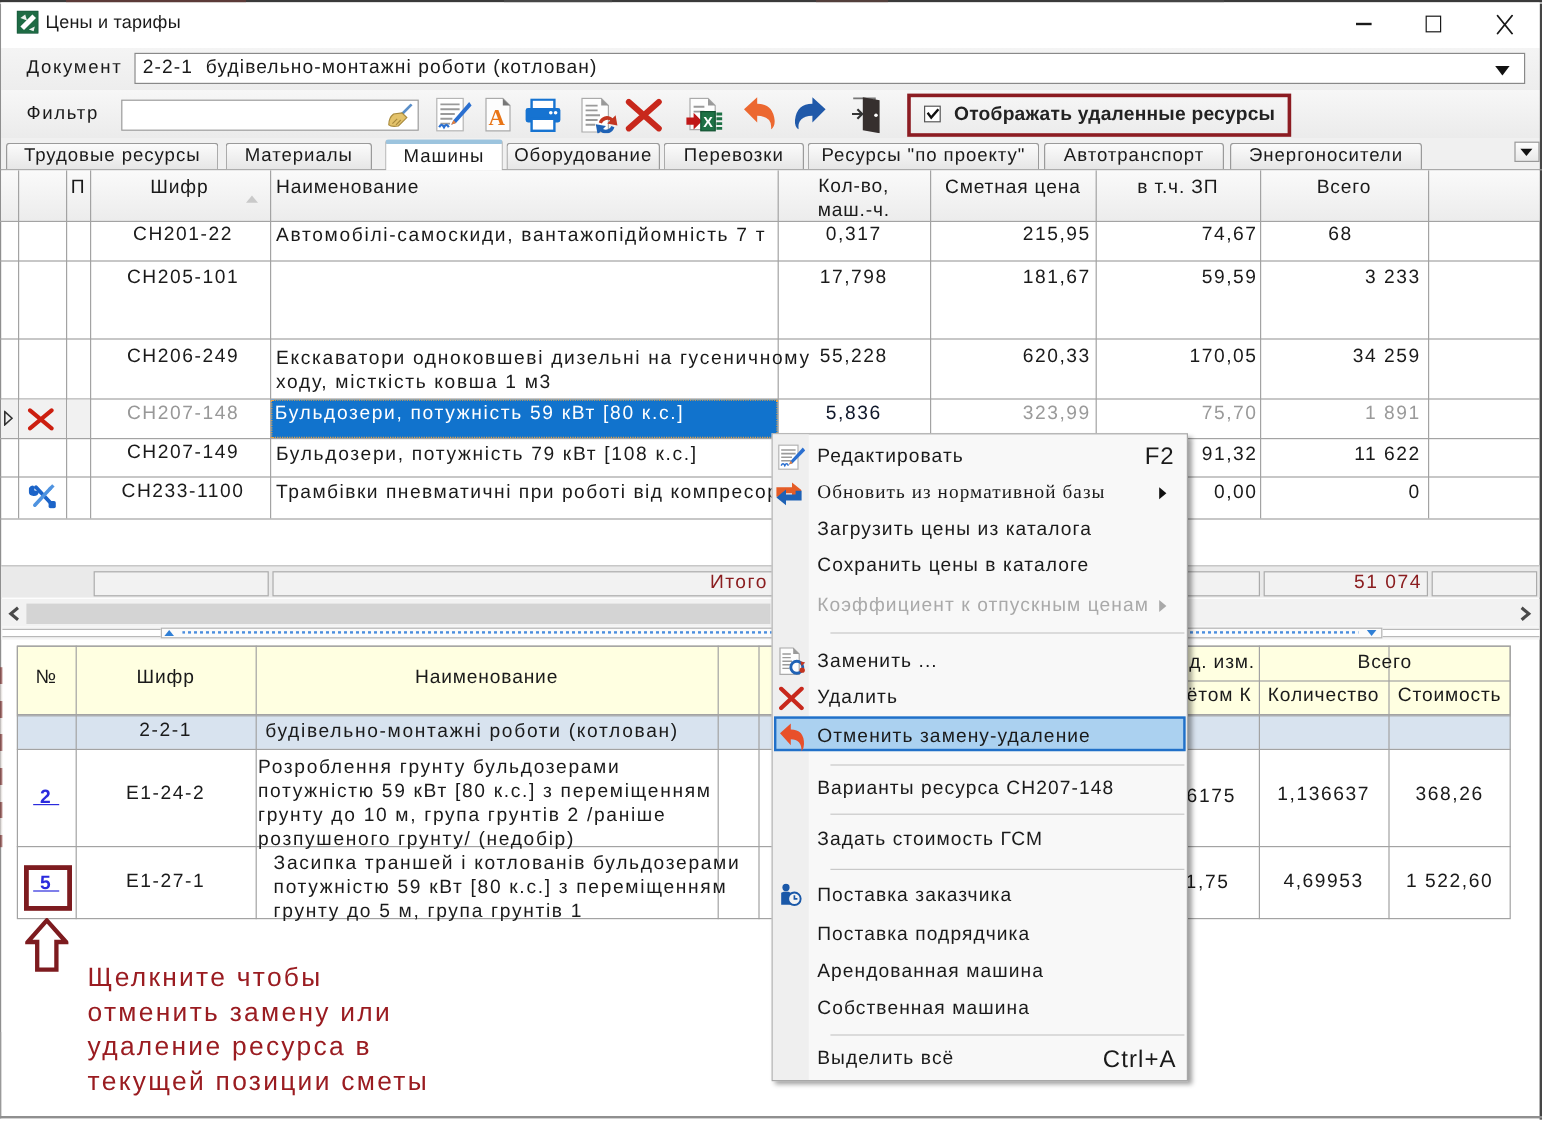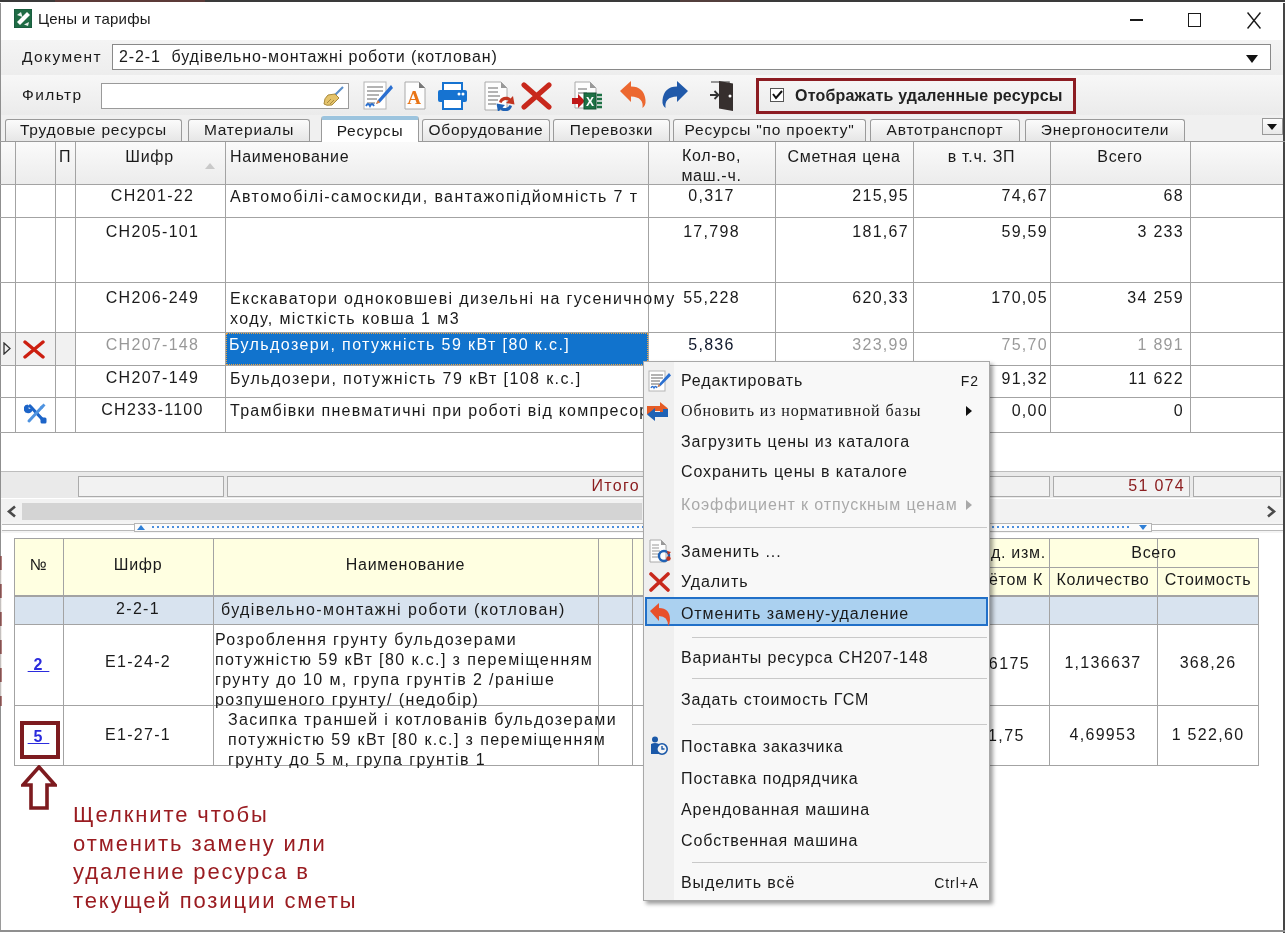--- a/index.html
+++ b/index.html
@@ -124,21 +124,21 @@
 
 <div class="abs" style="left:1px;top:115px;width:1282px;height:27px;background:#f0f0f0;"></div>
 <div class="abs" style="left:0;top:141px;width:1285px;height:1px;background:#9a9a9a;"></div>
 <style>
 .tab{position:absolute;top:119px;height:22px;background:linear-gradient(#fbfbfb,#e6e6e6);
  border:1px solid #9a9a9a;border-bottom:none;border-radius:3px 3px 0 0;box-sizing:border-box;
  font-size:15.5px;letter-spacing:.8px;text-align:center;line-height:20px;}
 </style>
 <div class="tab" style="left:5px;width:177px;">Трудовые ресурсы</div>
 <div class="tab" style="left:188px;width:122px;">Материалы</div>
-<div class="tab" style="left:321px;width:98px;top:116px;height:26px;background:#fff;line-height:21px;border-top:4px solid #9cc4de;">Ресурсы</div>
+<div class="tab" style="left:321px;width:98px;top:116px;height:26px;background:#fff;line-height:21px;border-top:4px solid #9cc4de;">Машины</div>
 <div class="tab" style="left:422px;width:128px;">Оборудование</div>
 <div class="tab" style="left:553px;width:117px;">Перевозки</div>
 <div class="tab" style="left:673px;width:193px;">Ресурсы "по проекту"</div>
 <div class="tab" style="left:870px;width:150px;">Автотранспорт</div>
 <div class="tab" style="left:1025px;width:160px;">Энергоносители</div>
 <div class="abs" style="left:1262px;top:118px;width:21px;height:17px;background:linear-gradient(#fdfdfd,#e8e8e8);border:1px solid #999;box-sizing:border-box;"></div>
 <div class="abs" style="left:1267px;top:124px;width:0;height:0;border-left:5px solid transparent;border-right:5px solid transparent;border-top:6px solid #111;"></div>
 
 <style>
 .g1txt{position:absolute;font-size:16px;letter-spacing:1.4px;line-height:20px;white-space:nowrap;}
@@ -174,21 +174,21 @@
 <div class="hl" style="left:0;top:332px;width:1283px;"></div>
 <div class="hl" style="left:0;top:365px;width:1283px;"></div>
 <div class="hl" style="left:0;top:397px;width:1283px;"></div>
 <div class="hl" style="left:0;top:432px;width:1283px;"></div>
 
 <div class="cen" style="left:77px;top:187px;width:151px;">СН201-22</div>
 <div class="g1txt" style="left:230px;top:187px;">Автомобілі-самоскиди, вантажопідйомність 7 т</div>
 <div class="cen" style="left:648px;top:187px;width:127px;">0,317</div>
 <div class="num" style="left:775px;top:187px;width:134px;">215,95</div>
 <div class="num" style="left:913px;top:187px;width:135px;">74,67</div>
-<div class="num" style="left:1050px;top:187px;width:134px;">68</div>
+<div class="num" style="left:1050px;top:187px;width:134px;text-align:center;">68</div>
 
 <div class="cen" style="left:77px;top:223px;width:151px;">СН205-101</div>
 <div class="cen" style="left:648px;top:223px;width:127px;">17,798</div>
 <div class="num" style="left:775px;top:223px;width:134px;">181,67</div>
 <div class="num" style="left:913px;top:223px;width:135px;">59,59</div>
 <div class="num" style="left:1050px;top:223px;width:134px;">3 233</div>
 
 <div class="cen" style="left:77px;top:289px;width:151px;">СН206-249</div>
 <div class="g1txt" style="left:230px;top:289px;">Екскаватори одноковшеві дизельні на гусеничному<br>ходу, місткість ковша 1 м3</div>
 <div class="cen" style="left:648px;top:289px;width:127px;">55,228</div>
@@ -312,21 +312,21 @@
     </svg>
 <div class="t red" style="left:73px;top:801px;font-size:22px;letter-spacing:1.9px;line-height:28.5px;white-space:pre;">Щелкните чтобы
 отменить замену или
 удаление ресурса в
 текущей позиции сметы</div>
 
 <div class="abs" style="left:643px;top:361px;width:347px;height:540px;background:#f8f8f8;border:1px solid #a8a8a8;box-sizing:border-box;box-shadow:3px 3px 4px rgba(0,0,0,.38);"></div>
 <div class="abs" style="left:644px;top:362px;width:30px;height:538px;background:#efefef;"></div>
 <style>
 .mi{position:absolute;left:681px;font-size:16px;letter-spacing:.9px;height:20px;line-height:20px;white-space:nowrap;}
-.mr{position:absolute;font-size:14px;letter-spacing:.9px;height:20px;line-height:20px;text-align:right;width:60px;left:919px;}
+.mr{position:absolute;font-size:20px;letter-spacing:.9px;height:20px;line-height:20px;text-align:right;width:60px;left:919px;}
 .msep{position:absolute;left:692px;width:295px;height:1px;background:#c9c9c9;}
 .marr{position:absolute;left:966px;width:0;height:0;border-top:5px solid transparent;border-bottom:5px solid transparent;border-left:6px solid #111;}
 </style>
 <div class="abs" style="left:645px;top:597px;width:343px;height:29px;background:#abd1f0;border:2px solid #2170c8;box-sizing:border-box;"></div>
 <div class="mi" style="top:371px;">Редактировать</div>
     <div class="mr" style="top:371px;">F2</div>
 <div class="mi" style="top:401px;font-family:Liberation Serif, serif;">Обновить из нормативной базы</div>
     <div class="marr" style="top:406px;"></div>
 <div class="mi" style="top:432px;">Загрузить цены из каталога</div>
 <div class="mi" style="top:462px;">Сохранить цены в каталоге</div>

